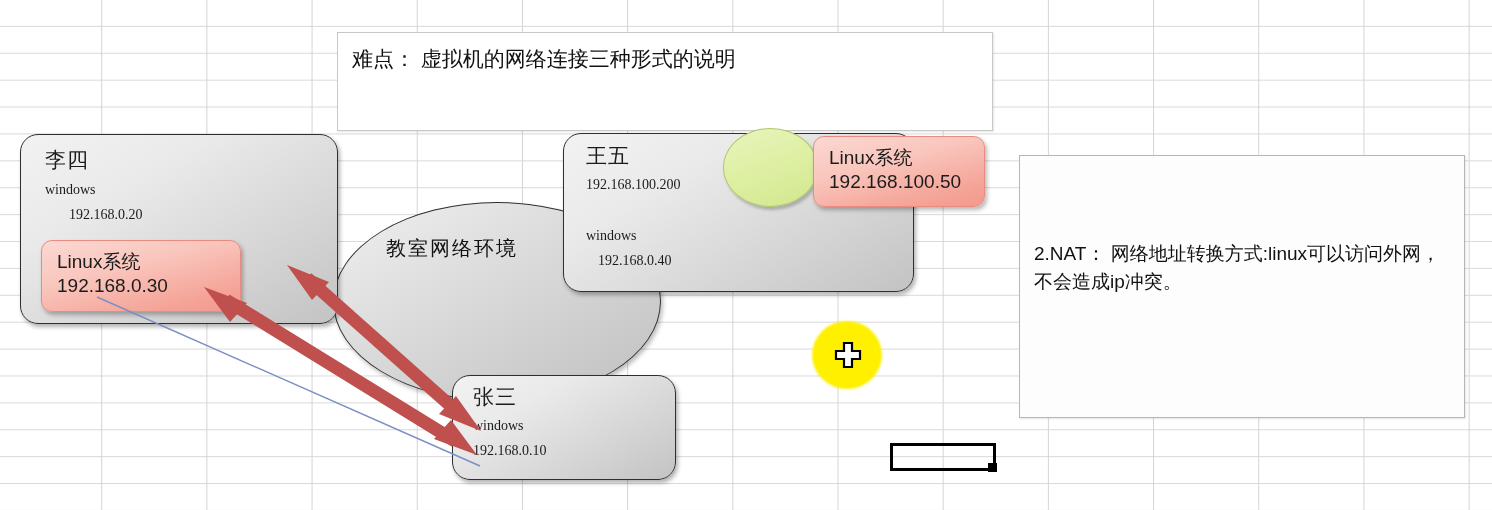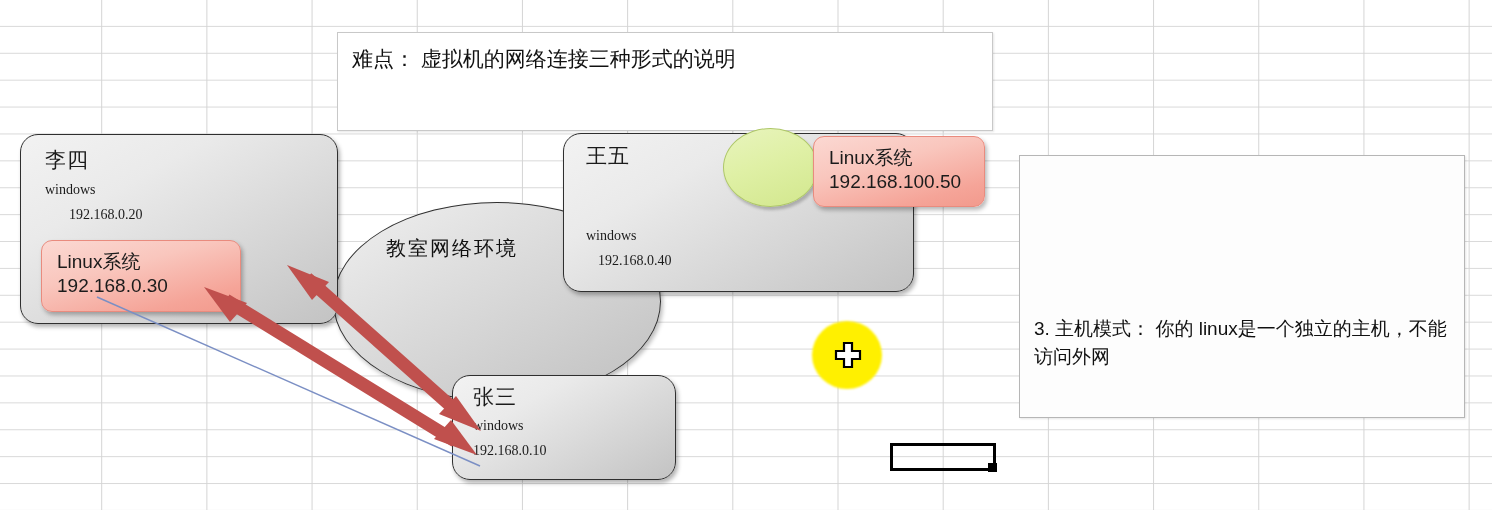--- a/index.html
+++ b/index.html
@@ -120,20 +120,21 @@
   <div class="txtline sub l2">windows</div>
   <div class="txtline sub l3">192.168.0.20</div>
 </div>
 <div class="shape pink" id="pink-lisi">
   <div class="p1">Linux系统</div>
   <div class="p2">192.168.0.30</div>
 </div>
 
 <div class="shape rrect" id="box-wangwu">
   <div class="txtline name-cn l1">王五</div>
+  <div class="txtline sub l2">192.168.100.200</div>
   <div class="txtline sub l3">windows</div>
   <div class="txtline sub l4">192.168.0.40</div>
 </div>
 <div class="shape" id="green-ellipse"></div>
 <div class="shape pink" id="pink-wangwu">
   <div class="p1">Linux系统</div>
   <div class="p2">192.168.100.50</div>
 </div>
 
 <div class="shape rrect" id="box-zhangsan">
@@ -153,21 +154,21 @@
   </g>
 
   <g>
     <line x1="226" y1="300" x2="455" y2="441" stroke="#c0504d" stroke-width="13" stroke-linecap="butt"></line>
     <polygon points="204,287 247,303 230,322" fill="#c0504d"></polygon>
     <polygon points="477,455 434,439 451,420" fill="#c0504d"></polygon>
   </g>
 </svg>
 
 <div class="shape" id="note-panel">
-  <div class="np n3">3. 主机模式： 你的 linux是一个独立的主机，不能访问外网</div>
+  <div class="np n2">2.NAT： 网络地址转换方式:linux可以访问外网，不会造成ip冲突。</div>
 </div>
 
 <div class="shape" id="yellow-blob"></div>
 <svg class="shape" id="cross-cursor" viewBox="0 0 28 28">
   <path d="M10 2 h8 v8 h8 v8 h-8 v8 h-8 v-8 h-8 v-8 h8 z" fill="#ffffff" stroke="#000000" stroke-width="2.2" stroke-linejoin="miter"></path>
 </svg>
 
 <div class="shape" id="selected-cell"></div>
 <div class="shape" id="fill-handle"></div>
 

